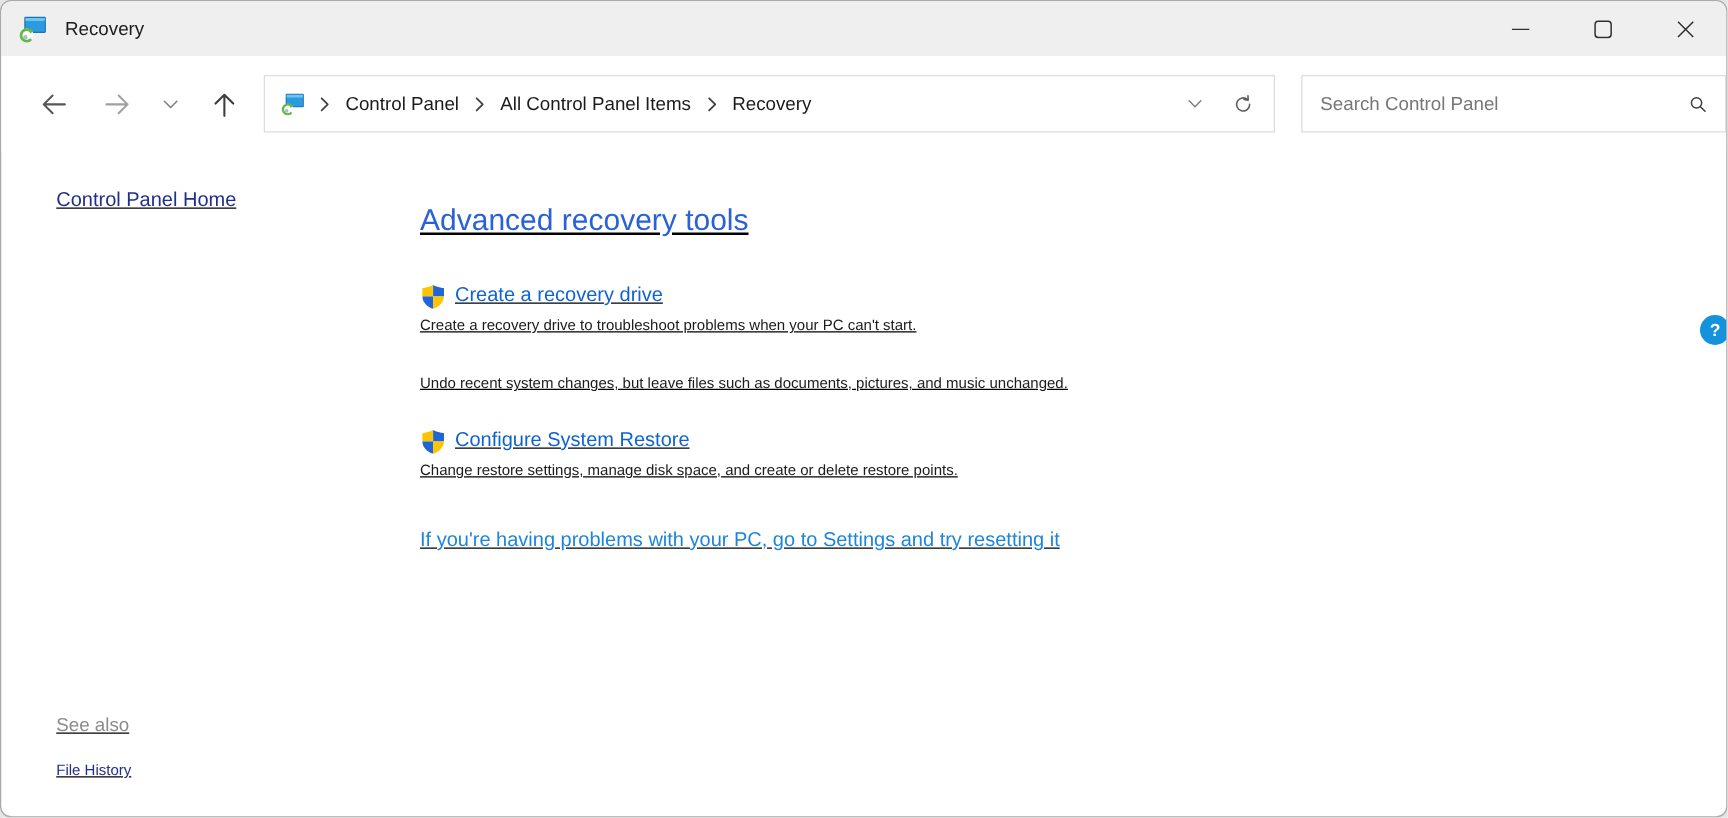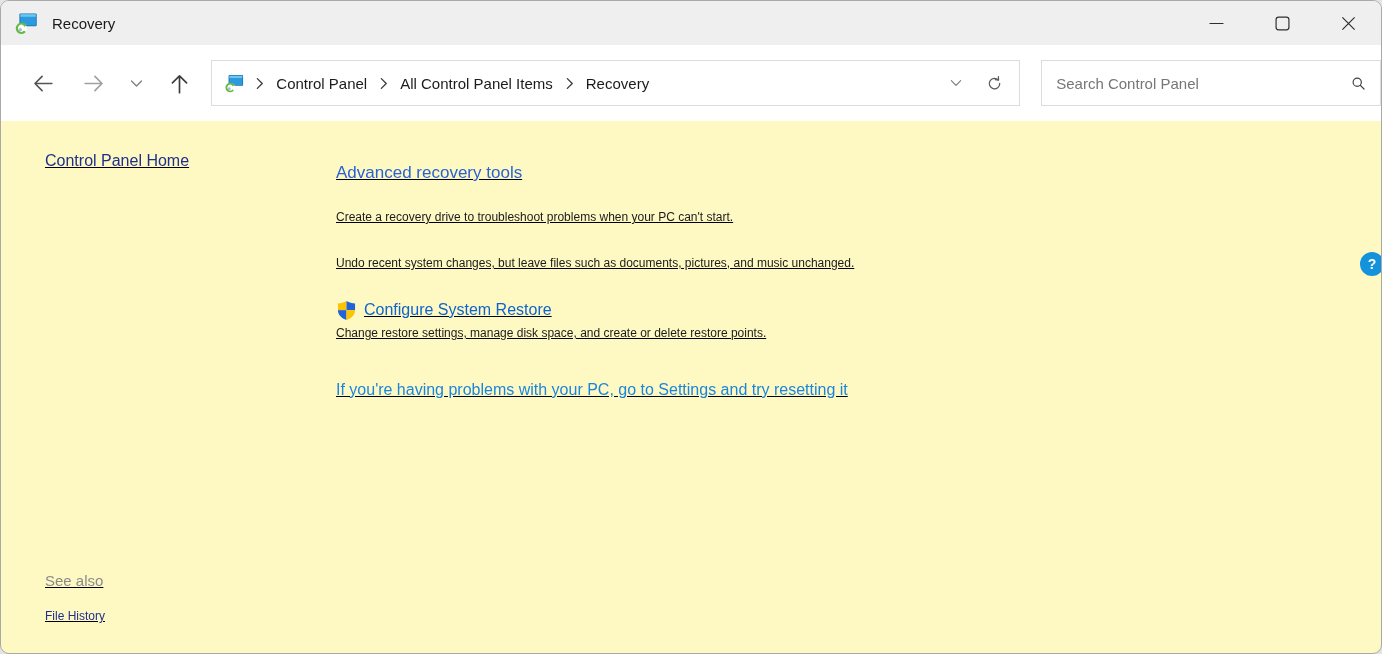--- a/index.html
+++ b/index.html
@@ -2,21 +2,21 @@
 <html style="--titlebar_bg: #efefef; --window_border: #a9a9a9; --box_border: #dcdcdc; --heading_blue: #2a62d6; --task_link_blue: #0e63cf; --settings_link_blue: #1b85dd; --sidebar_link_navy: #202f8c; --muted_gray: #8b8b8b; --text: #1b1b1b; --help_blue: #1592dc; --shield_yellow: #fcc403; --shield_blue: #2064d8;"><head>
 <meta charset="utf-8">
 <style>
   * { box-sizing: border-box; margin: 0; padding: 0; }
   html,body { width:1382px; height:654px; background:#e4e4e4; }
   body { font-family: "Liberation Sans", "DejaVu Sans", sans-serif; }
 
   .window {
     position: relative;
     width: 1382px; height: 654px;
-    background: #fef9c3;
+    background: #ffffff;
     border: 1px solid var(--window_border, #a9a9a9);
     border-radius: 9px;
     overflow: hidden;
   }
 
   
   .titlebar {
     height: 44px;
     background: var(--titlebar_bg, #efefef);
     display: flex; align-items: center;
@@ -93,23 +93,23 @@
   .see-also-group { margin-top: auto; }
   .see-also-label { font-size: 15px; color: var(--muted_gray, #8b8b8b); line-height: 20px; }
   .sidebar-link {
     margin-top: 15px; font-size: 12px;
     color: var(--sidebar_link_navy, #202f8c);
     cursor: pointer; line-height: 20px;
   }
 
   .main { flex: 1; padding: 42px 20px 0 44px; }
   .main-heading {
-    font-size: 17px; font-weight: 400;
+    font-size: 24px; font-weight: 400;
     color: var(--heading_blue, #2a62d6);
-    margin-bottom: 24px;
+    margin-bottom: 35px;
   }
   .task { margin-bottom: 25px; }
   .task-header { display: flex; align-items: center; }
   .shield { width: 21px; height: 21px; margin-right: 7px; flex: 0 0 auto; }
   .task-link {
     font-size: 16px; color: var(--task_link_blue, #0e63cf);
     cursor: pointer; line-height: 22px;
   }
   .task-desc {
     font-size: 12px; color: var(--text, #1b1b1b);
@@ -249,20 +249,36 @@
       <div class="see-also-group">
         <div class="see-also-label">See also</div>
         <div class="sidebar-link">File History</div>
       </div>
     </div>
 
     <div class="main">
       <div class="main-heading">Advanced recovery tools</div>
 
       <div class="task">
+        <div class="task-header">
+          <svg class="shield" viewBox="0 0 24 24">
+            <defs>
+                <clipPath id="shieldClipA">
+                  <path d="M12 1.2 C14.8 2.7 18.7 3.8 22 4 L22 10.5 C22 16.9 17.8 20.9 12 22.9 C6.2 20.9 2 16.9 2 10.5 L2 4 C5.3 3.8 9.2 2.7 12 1.2 Z"></path>
+                </clipPath>
+              </defs>
+            <g clip-path="url(#shieldClipA)">
+              <rect x="0" y="0" width="12" height="11.6" fill="#fcc403"></rect>
+              <rect x="12" y="0" width="12" height="11.6" fill="#2064d8"></rect>
+              <rect x="0" y="11.6" width="12" height="12.4" fill="#2064d8"></rect>
+              <rect x="12" y="11.6" width="12" height="12.4" fill="#fcc403"></rect>
+            </g>
+          </svg>
+          <span class="task-link">Create a recovery drive</span>
+        </div>
         <div class="task-desc">Create a recovery drive to troubleshoot problems when your PC can't start.</div>
       </div>
 
       <div class="task">
         <div class="task-desc">Undo recent system changes, but leave files such as documents, pictures, and music unchanged.</div>
       </div>
 
       <div class="task">
         <div class="task-header">
           <svg class="shield" viewBox="0 0 24 24">

